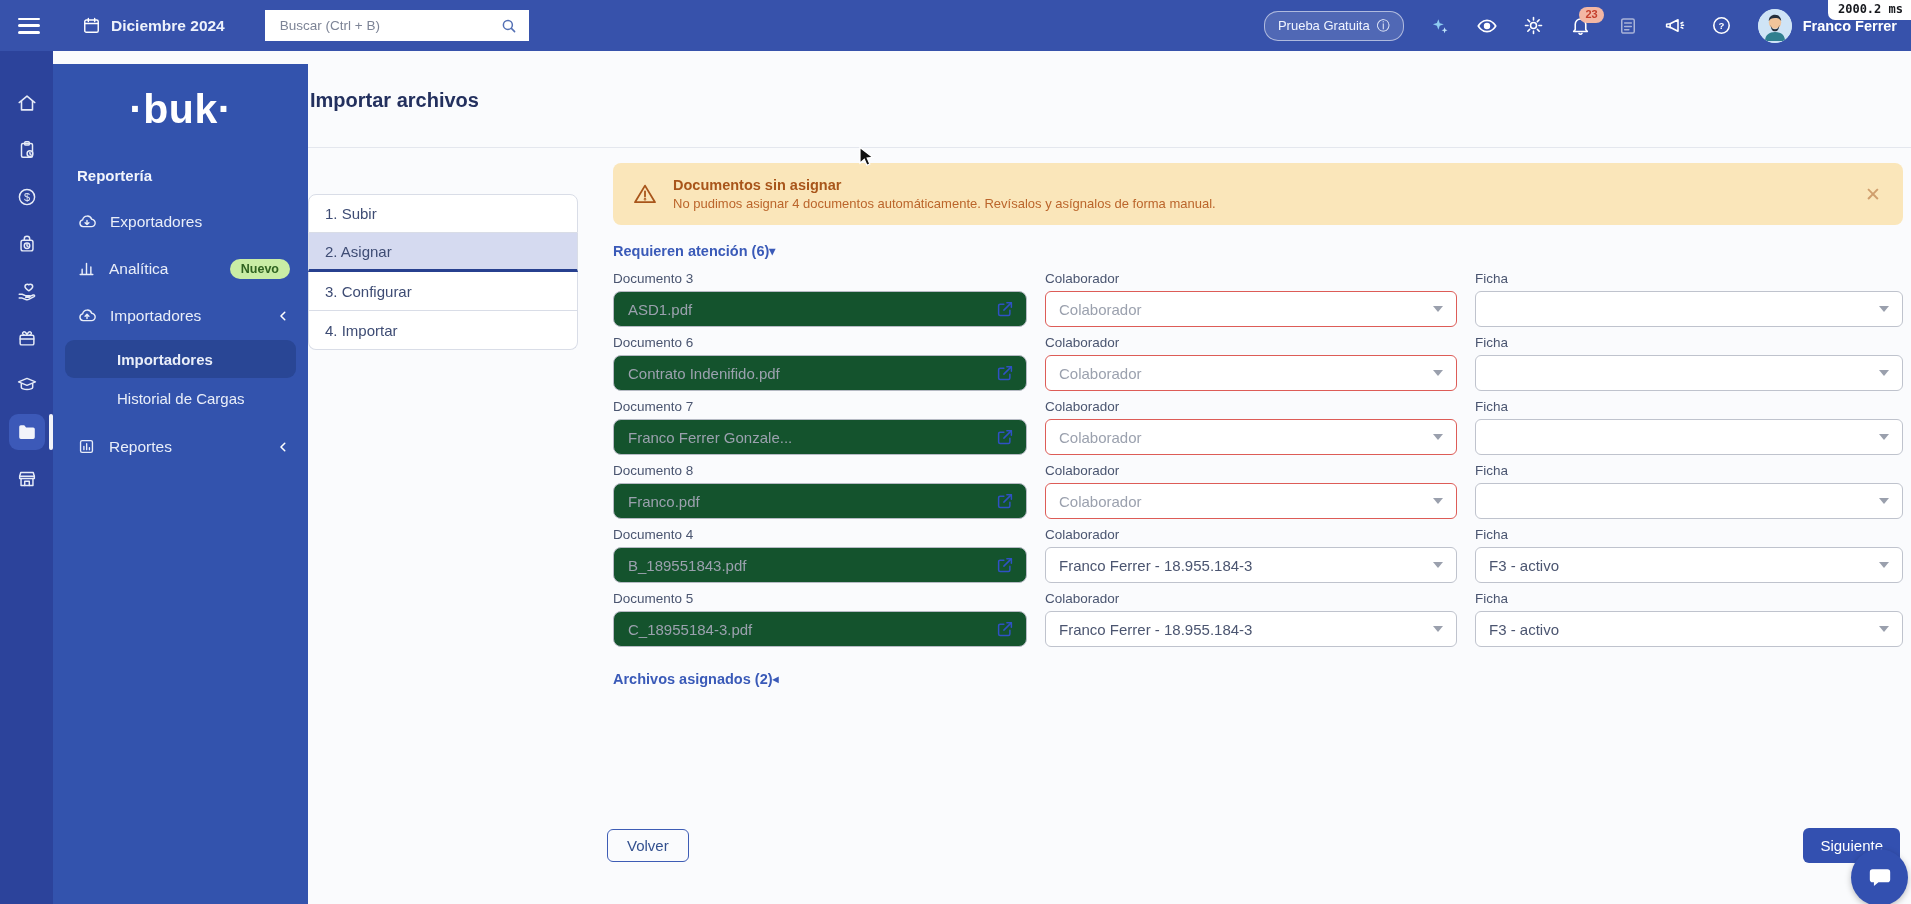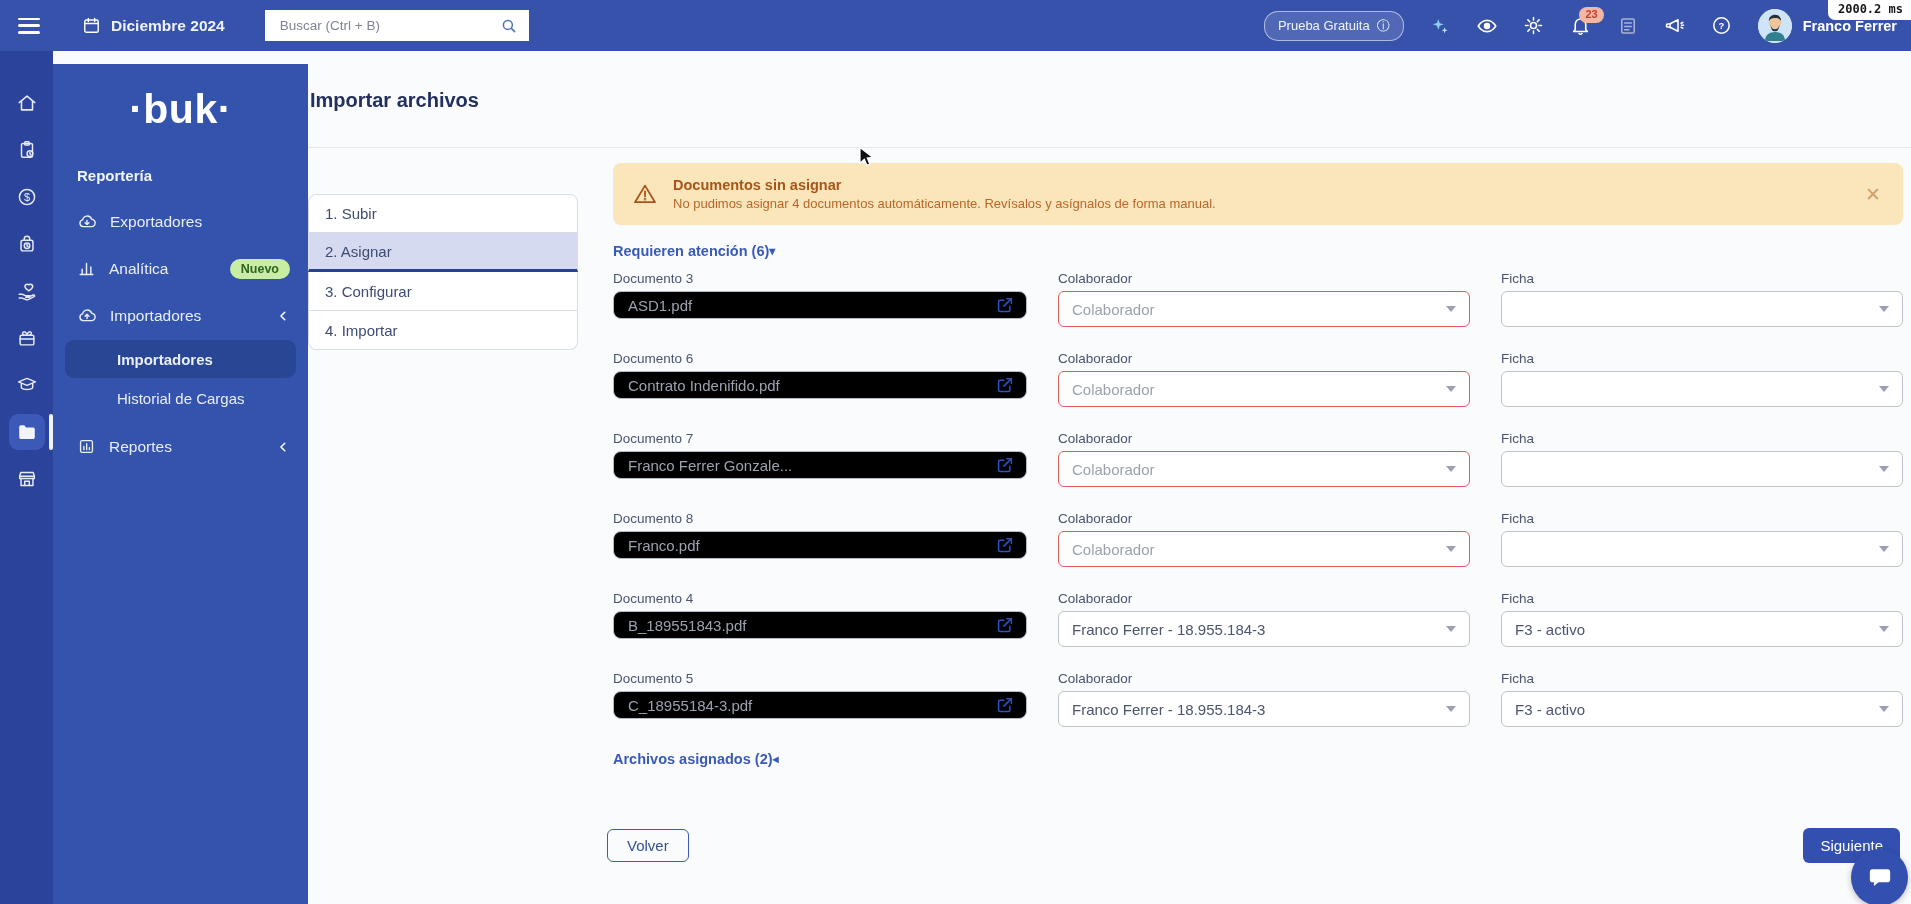--- a/index.html
+++ b/index.html
@@ -60,23 +60,23 @@
   .alert{position:relative;background:#fae6ba;border-radius:8px;height:62px;display:flex;align-items:center;box-sizing:border-box;padding:0 54px 0 20px;}
   .alert .txt{margin-left:16px;}
   .alert-title{font-size:14.5px;font-weight:bold;color:#a8551a;margin-bottom:3px;}
   .alert-msg{font-size:13px;color:#bb652b;}
   .alert-close{position:absolute;right:22px;top:50%;transform:translateY(-50%);color:#cf9e6d;font-size:19px;cursor:pointer;line-height:1;}
 
   .toggle{margin-top:18px;font-size:14.5px;font-weight:bold;color:#3a5ab8;display:flex;align-items:center;gap:0;cursor:pointer;}
   .tcaret{font-size:12px;}
 
   .rows{margin-top:12px;}
-  .rowg{display:grid;grid-template-columns:414px 412px 1fr;column-gap:31px;margin-bottom:24px;}
+  .rowg{display:grid;grid-template-columns:414px 412px 1fr;column-gap:18px;margin-bottom:8px;}
   .flabel{font-size:13.5px;color:#4a5570;margin-bottom:5px;}
-  .doc-file{height:28px;background:#000000;border:1px solid #b6bac4;border-radius:8px;display:flex;align-items:center;
+  .doc-file{height:36px;background:#14532d;border:1px solid #b6bac4;border-radius:8px;display:flex;align-items:center;
     justify-content:space-between;padding:0 11px 0 14px;box-sizing:border-box;font-size:15px;color:#9ba1ae;}
   .sel{height:36px;background:#fff;border:1px solid #bfc3cd;border-radius:6px;display:flex;align-items:center;
     justify-content:space-between;padding:0 13px;box-sizing:border-box;font-size:15px;color:#4b5570;cursor:pointer;}
   .sel .ph{color:#9ba1ae;}
   .sel.error{border-color:#dd5c57;}
   .caret{width:0;height:0;border-left:5px solid transparent;border-right:5px solid transparent;border-top:6px solid #9aa0ad;flex:none;margin-left:8px;}
   .open-btn{width:20px;height:20px;display:flex;align-items:center;justify-content:center;cursor:pointer;flex:none;}
 
   .assigned{margin-top:24px;}
   .btn-back{position:absolute;left:320px;top:782px;height:33px;padding:0 19px;background:#fafbfd;border:1px solid #3d5cb5;

